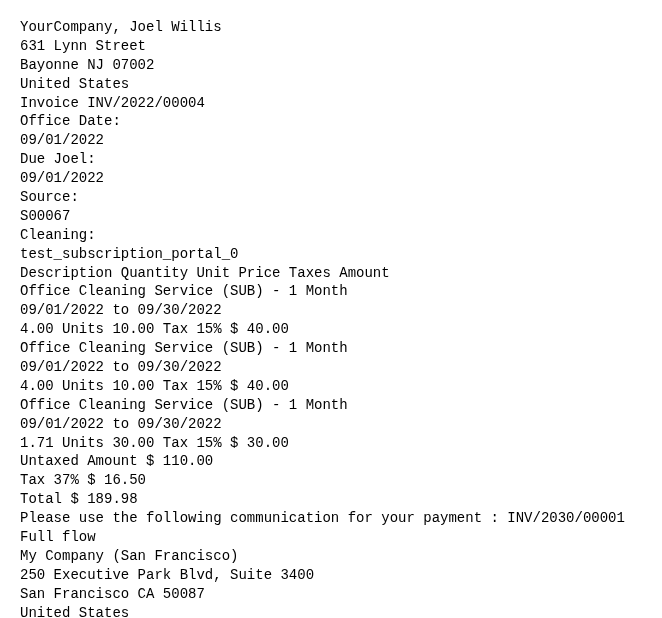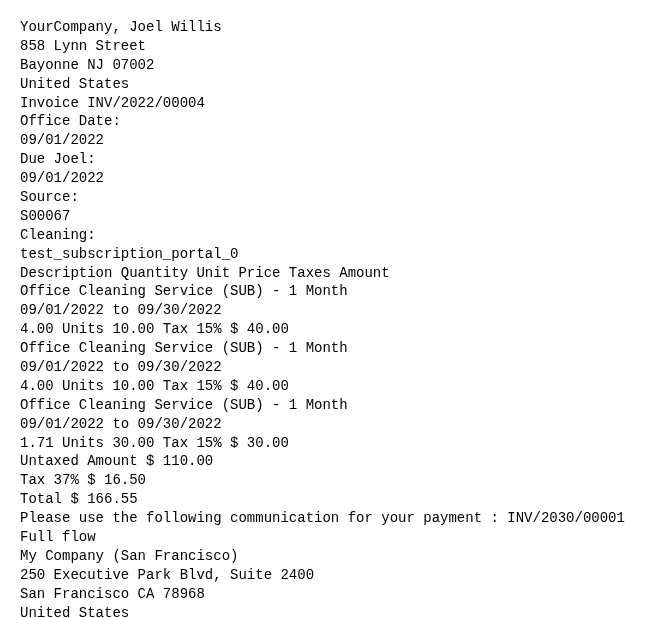--- a/index.html
+++ b/index.html
@@ -16,21 +16,21 @@
     .line {
       display: block;
       white-space: pre-wrap;
       font-family: Liberation Mono, monospace;
     }
   </style>
 </head>
 <body>
 
 <span class="line">YourCompany, Joel Willis</span>
-<span class="line">858 Lynn Street</span>
+<span class="line">631 Lynn Street</span>
 <span class="line">Bayonne NJ 07002</span>
 <span class="line">United States</span>
 <span class="line">Invoice INV/2022/00004</span>
 <span class="line">Office Date:</span>
 <span class="line">09/01/2022</span>
 <span class="line">Due Joel:</span>
 <span class="line">09/01/2022</span>
 <span class="line">Source:</span>
 <span class="line">S00067</span>
 <span class="line">Cleaning:</span>
@@ -40,19 +40,19 @@
 <span class="line">09/01/2022 to 09/30/2022</span>
 <span class="line">4.00 Units 10.00 Tax 15% $ 40.00</span>
 <span class="line">Office Cleaning Service (SUB) - 1 Month</span>
 <span class="line">09/01/2022 to 09/30/2022</span>
 <span class="line">4.00 Units 10.00 Tax 15% $ 40.00</span>
 <span class="line">Office Cleaning Service (SUB) - 1 Month</span>
 <span class="line">09/01/2022 to 09/30/2022</span>
 <span class="line">1.71 Units 30.00 Tax 15% $ 30.00</span>
 <span class="line">Untaxed Amount $ 110.00</span>
 <span class="line">Tax 37% $ 16.50</span>
-<span class="line">Total $ 166.55</span>
+<span class="line">Total $ 189.98</span>
 <span class="line">Please use the following communication for your payment : INV/2030/00001</span>
 <span class="line">Full flow</span>
 <span class="line">My Company (San Francisco)</span>
-<span class="line">250 Executive Park Blvd, Suite 2400</span>
-<span class="line">San Francisco CA 78968</span>
+<span class="line">250 Executive Park Blvd, Suite 3400</span>
+<span class="line">San Francisco CA 50087</span>
 <span class="line">United States</span>
 
 </body></html>

